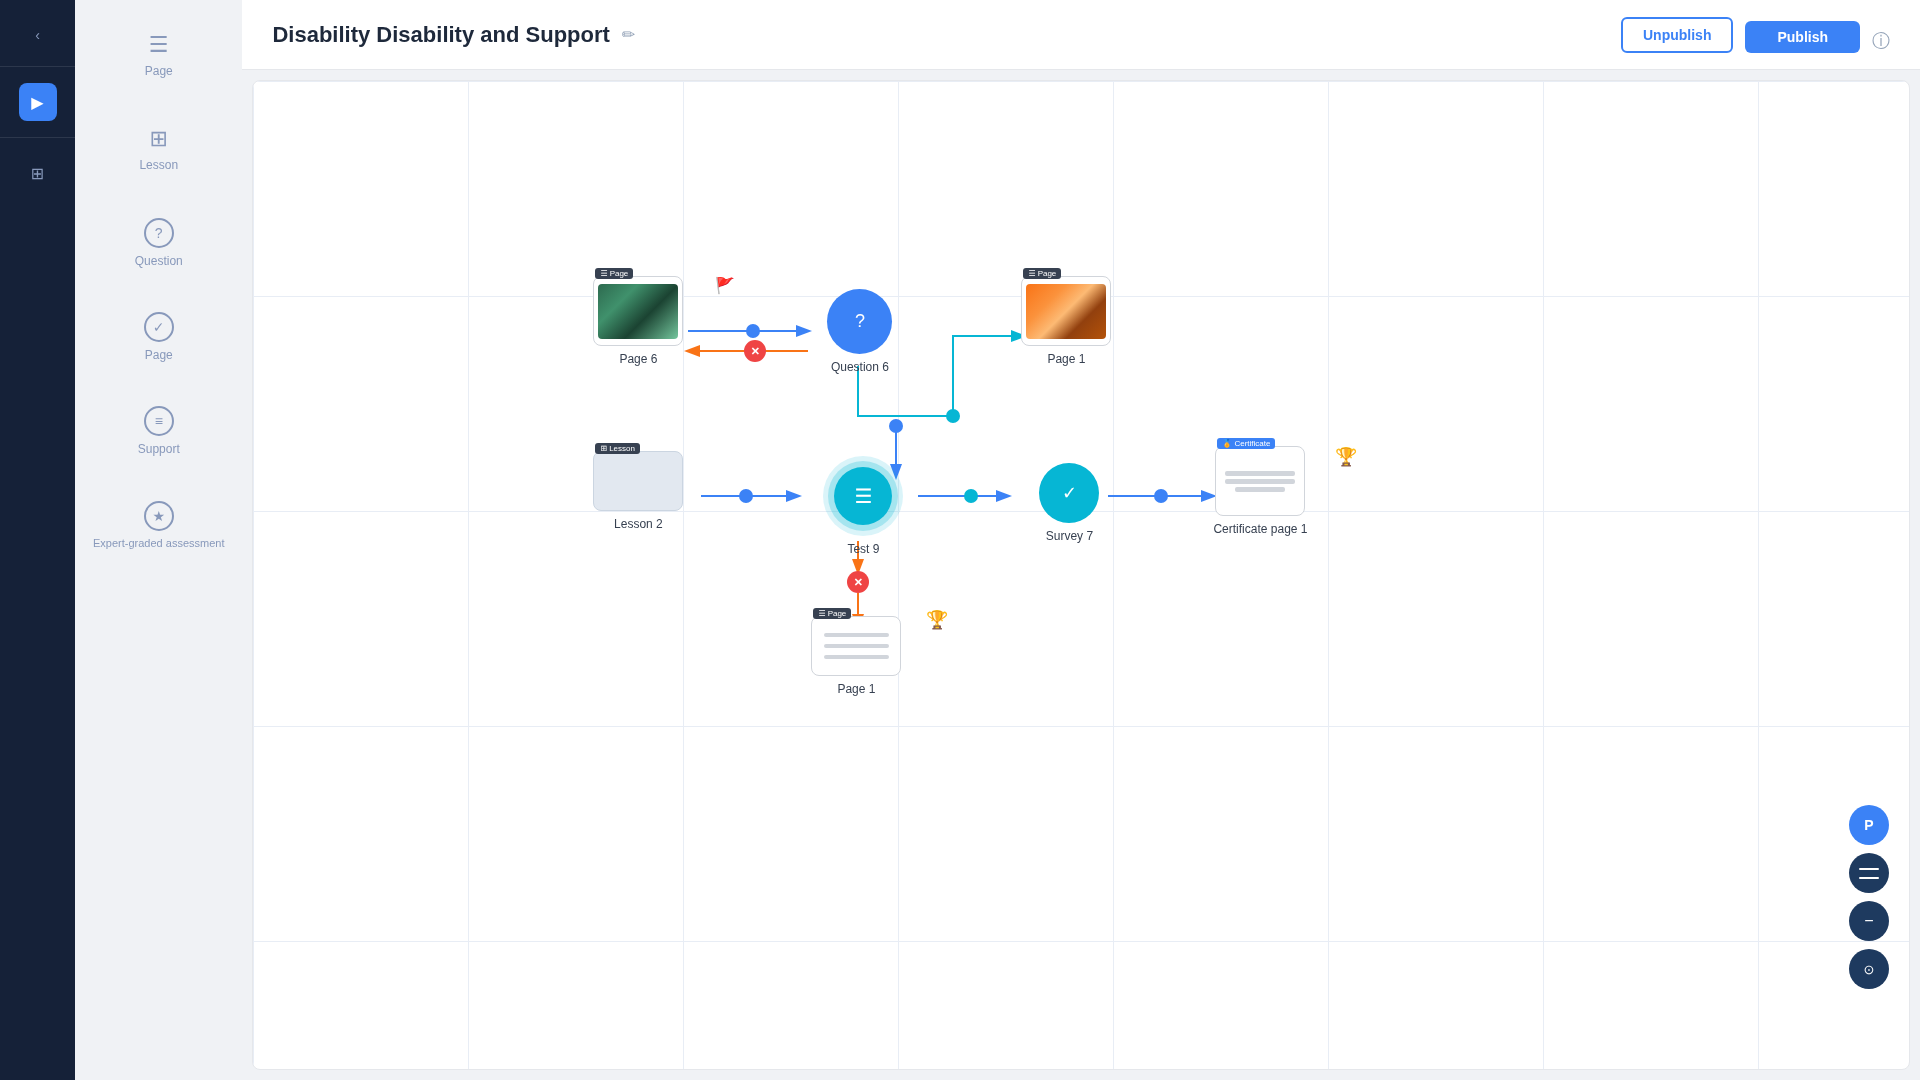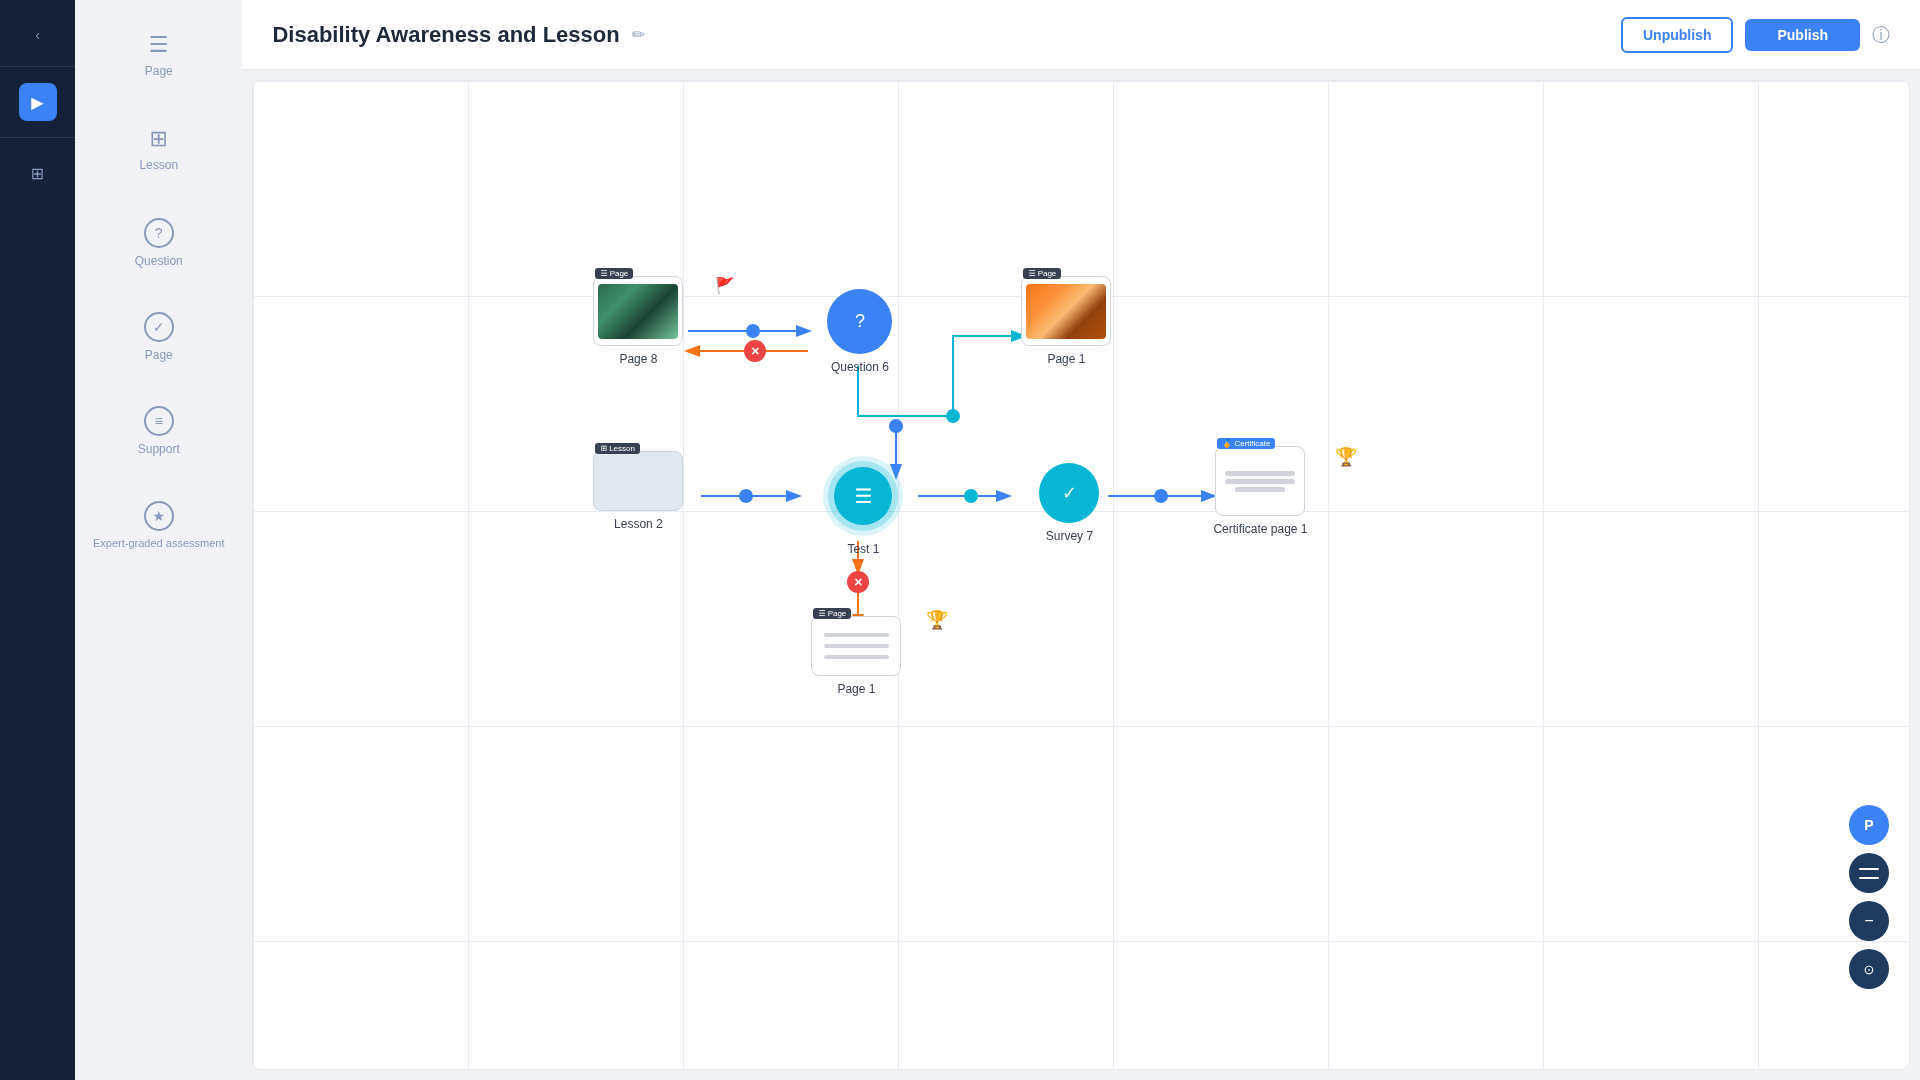--- a/index.html
+++ b/index.html
@@ -19,21 +19,21 @@
     .sidebar-item .item-label { font-size: 12px; color: #8899bb; text-align: center; }
 
     
     .main-content { flex: 1; display: flex; flex-direction: column; }
 
     
     .header { background: white; height: 70px; display: flex; align-items: center; padding: 0 30px; border-bottom: 1px solid #e5e7eb; justify-content: space-between; }
     .header-left { display: flex; align-items: center; gap: 12px; }
     .header-title { font-size: 22px; font-weight: 600; color: #1e293b; }
     .header-edit-icon { color: #94a3b8; font-size: 16px; cursor: pointer; }
-    .header-right { display: flex; align-items: center; gap: 12px; }
+    .header-right { display: flex; align-items: flex-end; gap: 12px; }
     .btn-unpublish { padding: 8px 20px; border: 2px solid #3b82f6; color: #3b82f6; background: white; border-radius: 6px; font-size: 14px; font-weight: 600; cursor: pointer; }
     .btn-publish { padding: 8px 32px; background: #3b82f6; color: white; border: none; border-radius: 6px; font-size: 14px; font-weight: 600; cursor: pointer; }
     .header-info-icon { color: #94a3b8; font-size: 18px; cursor: pointer; }
 
     
     .canvas-area { flex: 1; background: white; position: relative; overflow: hidden; border: 1px solid #e5e7eb; margin: 10px; border-radius: 8px; }
 
     
     .canvas-grid { position: absolute; top: 0; left: 0; width: 100%; height: 100%; background-image: linear-gradient(#e8edf5 1px, transparent 1px), linear-gradient(90deg, #e8edf5 1px, transparent 1px); background-size: 215px 215px; }
 
@@ -126,21 +126,21 @@
         <div class="item-icon" style="width:30px;height:30px;border-radius:50%;border:2px solid #8899bb;display:flex;align-items:center;justify-content:center;font-size:14px;color:#8899bb;">★</div>
         <div class="item-label" style="font-size:11px;">Expert-graded assessment</div>
       </div>
     </div>
   </div>
 
   <div class="main-content">
 
     <div class="header">
       <div class="header-left">
-        <span class="header-title">Disability Awareness and Lesson</span>
+        <span class="header-title">Disability Disability and Support</span>
         <span class="header-edit-icon">✏</span>
       </div>
       <div class="header-right">
         <button class="btn-unpublish">Unpublish</button>
         <button class="btn-publish">Publish</button>
         <span class="header-info-icon">ⓘ</span>
       </div>
     </div>
 
     <div class="canvas-area">
@@ -191,21 +191,21 @@
       <div class="node" style="left:340px; top:195px;">
         <div style="position:relative;">
           <div class="node-badge">
             <span style="font-size:8px;">☰</span>
             <span>Page</span>
           </div>
           <div class="page-card">
             <div class="img-forest"></div>
           </div>
         </div>
-        <div class="node-label">Page 8</div>
+        <div class="node-label">Page 6</div>
       </div>
 
       <div class="node" style="left:574px; top:208px;">
         <div class="circle-node circle-lg circle-question">?</div>
         <div class="node-label">Question 6</div>
       </div>
 
       <div style="position:absolute; left:491px; top:259px;">
         <div class="x-btn">✕</div>
       </div>
@@ -233,21 +233,21 @@
         </div>
         <div class="node-label">Lesson 2</div>
       </div>
 
       <div class="node" style="left:570px; top:375px;">
         <div class="test-outer">
           <div class="test-mid">
             <div class="test-inner">☰</div>
           </div>
         </div>
-        <div class="node-label">Test 1</div>
+        <div class="node-label">Test 9</div>
       </div>
 
       <div style="position:absolute; left:594px; top:490px;">
         <div class="x-btn">✕</div>
       </div>
 
       <div class="node" style="left:786px; top:382px;">
         <div class="circle-node circle-lg circle-survey" style="width:60px;height:60px;">✓</div>
         <div class="node-label">Survey 7</div>
       </div>

